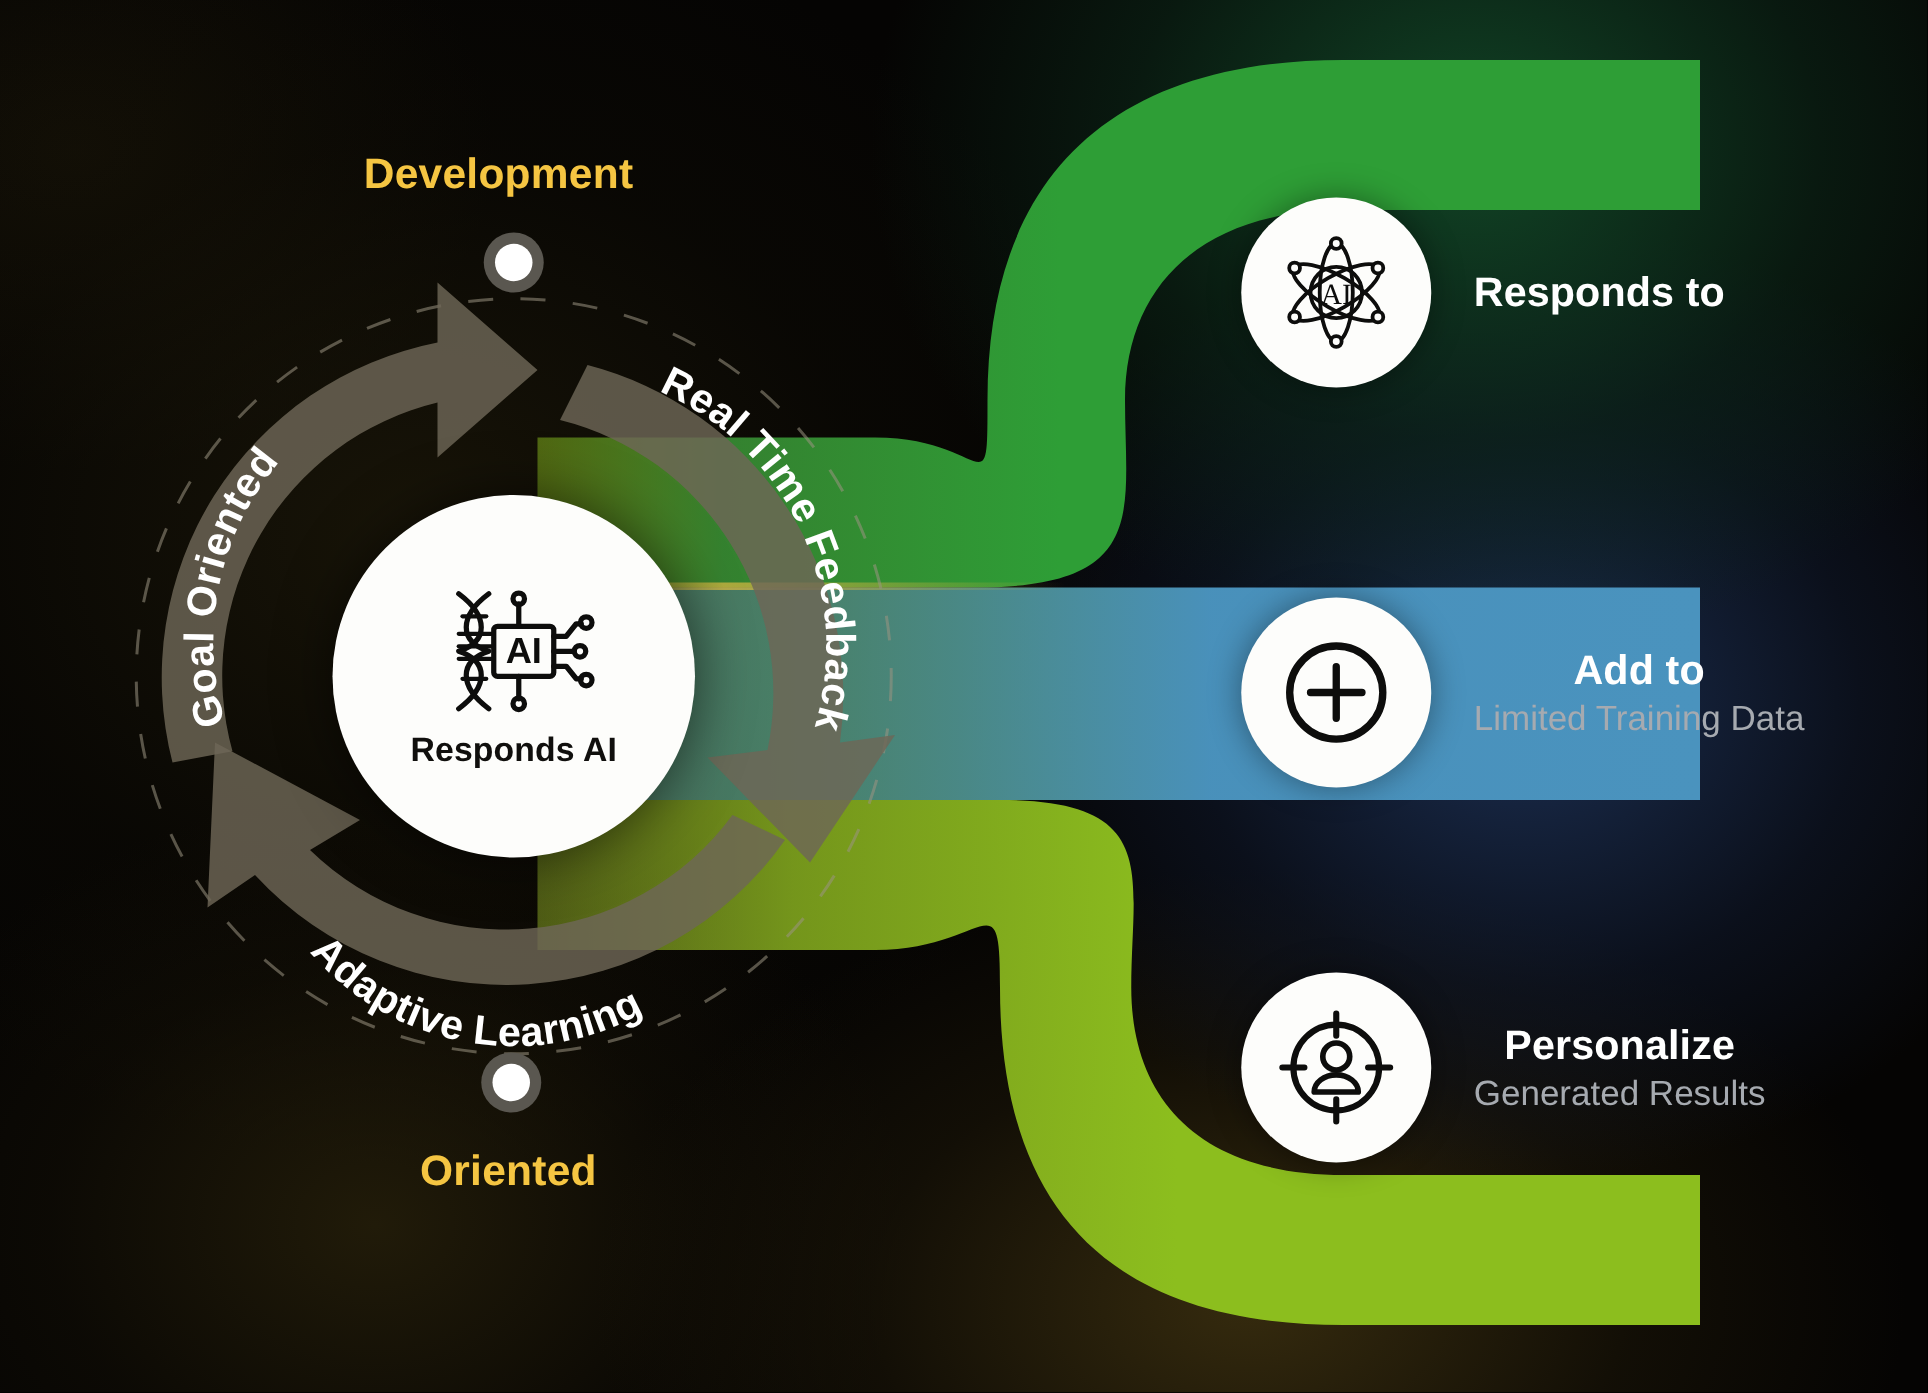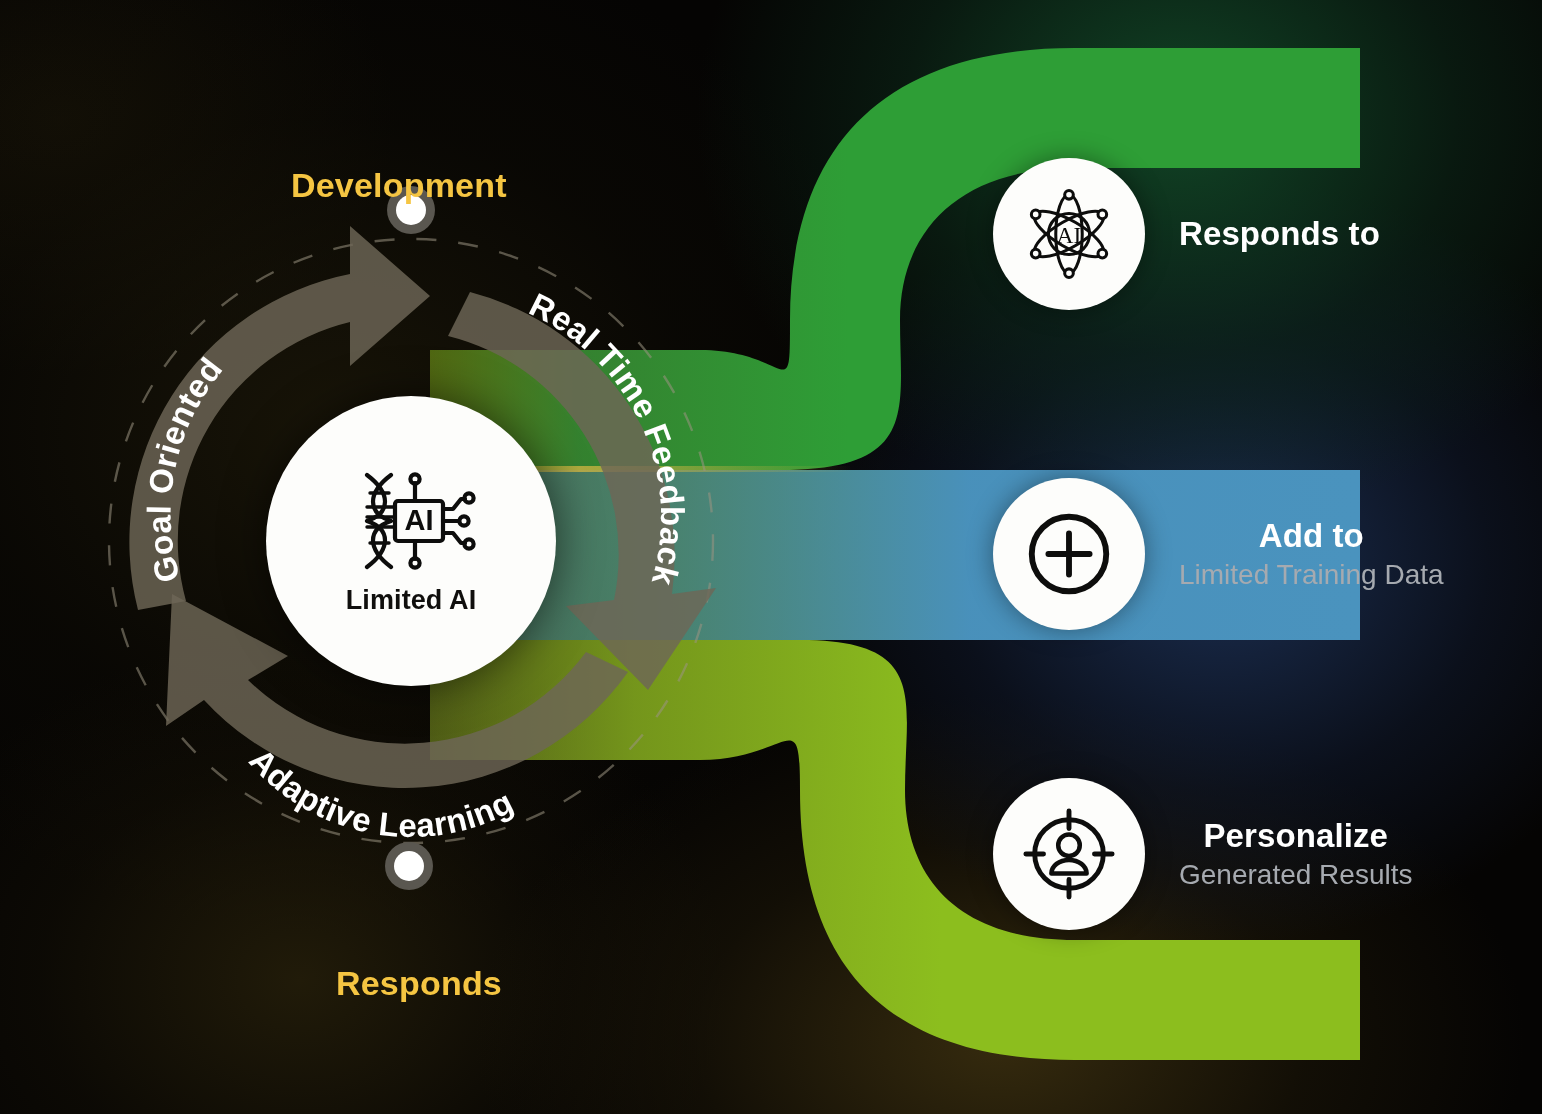--- a/index.html
+++ b/index.html
@@ -24,21 +24,20 @@
   
   .layer { position:absolute; left:0; top:0; width:1542px; height:1114px; }
 
   
   .stage-label {
     position: absolute;
     font-size: 34px;
     font-weight: bold;
     letter-spacing: 0.2px;
     white-space: nowrap;
-    margin-top: 46px;
   }
   #label-development { left: 291px; top: 120px; }
   #label-runtime     { left: 336px; top: 918px; }
 
   
   #center-node {
     position:absolute;
     left: 266px; top: 396px;
     width: 290px; height: 290px;
     border-radius: 50%;
@@ -198,21 +197,21 @@
     <g>
       <circle cx="411" cy="210" r="24" fill="#5a5750"></circle>
       <circle cx="411" cy="210" r="15" fill="#ffffff"></circle>
       <circle cx="409" cy="866" r="24" fill="#5a5750"></circle>
       <circle cx="409" cy="866" r="15" fill="#ffffff"></circle>
     </g>
   </svg>
 
   <div class="stage-label" id="label-development" style="color:#F5C542">Development</div>
 
-  <div class="stage-label" id="label-runtime" style="color:#F5C542">Responds</div>
+  <div class="stage-label" id="label-runtime" style="color:#F5C542">Oriented</div>
 
   <div id="center-node">
     <svg class="ico" viewBox="0 0 132 108" fill="none" stroke="#0d0d0c" stroke-width="4.2" stroke-linecap="round" stroke-linejoin="round">
 
       <path d="M22 8 C46 26 46 46 22 54 C46 62 46 82 22 100"></path>
       <path d="M46 8 C22 26 22 46 46 54 C22 62 22 82 46 100"></path>
 
       <path d="M25 26 H44" stroke-width="3.4"></path>
       <path d="M22 40 H48" stroke-width="3.4"></path>
       <path d="M22 50 H48" stroke-width="3.4"></path>
@@ -227,21 +226,21 @@
       <path d="M70 74 V92"></path>
         <circle cx="70" cy="96" r="4.6"></circle>
 
       <path d="M98 54 H114"></path>
         <circle cx="119" cy="54" r="4.6"></circle>
       <path d="M98 42 l10 0 l8 -10 h4"></path>
         <circle cx="124" cy="31" r="4.6"></circle>
       <path d="M98 66 l10 0 l8 10 h4"></path>
         <circle cx="124" cy="77" r="4.6"></circle>
     </svg>
-    <div id="center-label">Limited AI</div>
+    <div id="center-label">Responds AI</div>
   </div>
 
   <div class="outcome" id="outcome-0">
     <div class="outcome-badge">
       <svg viewBox="0 0 100 100" fill="none" stroke="#0d0d0c" stroke-width="3.1">
         <circle cx="50" cy="50" r="21"></circle>
         <ellipse cx="50" cy="50" rx="13.5" ry="40"></ellipse>
         <ellipse cx="50" cy="50" rx="13.5" ry="40" transform="rotate(60 50 50)"></ellipse>
         <ellipse cx="50" cy="50" rx="13.5" ry="40" transform="rotate(120 50 50)"></ellipse>
         <circle cx="50" cy="10" r="4.4" fill="#fdfdfb"></circle>

